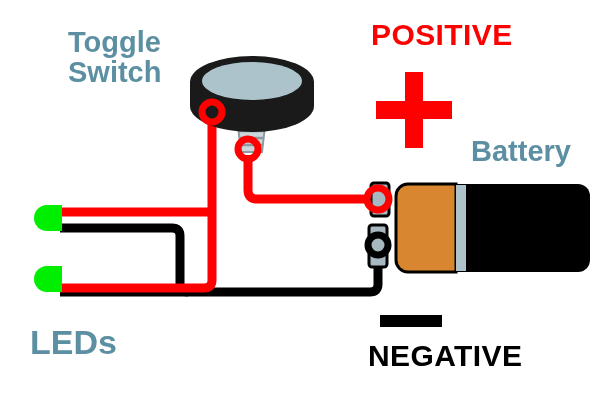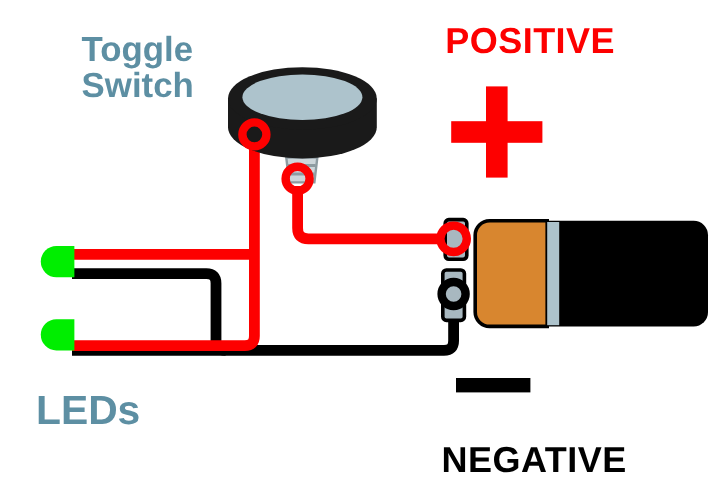--- a/index.html
+++ b/index.html
@@ -6,21 +6,21 @@
   html,body{margin:0;padding:0;background:#ffffff;}
   body{width:600px;height:400px;overflow:hidden;
        font-family:"Liberation Sans", sans-serif;}
   #stage{position:relative;width:600px;height:400px;background:#fff;}
   #stage svg{position:absolute;left:0;top:0;}
   .lbl{position:absolute;white-space:pre;line-height:1.02;}
   #toggle-label{left:68px;top:28px;color:#5d8fa3;font-size:29px;font-weight:bold;}
   #battery-label{left:471px;top:137px;color:#5d8fa3;font-size:29px;font-weight:bold;}
   #leds-label{left:30px;top:325px;color:#5d8fa3;font-size:34px;font-weight:bold;}
   #positive-label{left:371px;top:20px;color:#fd0000;font-size:30px;font-weight:bold;letter-spacing:.4px;text-align:right;}
-  #negative-label{left:368px;top:341px;color:#000000;font-size:30px;font-weight:bold;letter-spacing:.4px;margin-top:28px;}
+  #negative-label{left:368px;top:341px;color:#000000;font-size:30px;font-weight:bold;letter-spacing:.4px;}
 </style>
 </head>
 <body>
 
 <div id="stage">
 
   <svg width="600" height="400" viewBox="0 0 600 400">
 
     <g>
 
@@ -75,19 +75,20 @@
     <g>
       <rect x="405" y="72" width="18" height="76" fill="#fd0000"></rect>
       <rect x="376" y="101" width="76" height="18" fill="#fd0000"></rect>
     </g>
     <rect x="380" y="315" width="62" height="12" fill="#000000"></rect>
   </svg>
 
   <div class="lbl" id="toggle-label">Toggle
 Switch</div>
 
+  <div class="lbl" id="battery-label">Battery</div>
 
   <div class="lbl" id="leds-label">LEDs</div>
 
   <div class="lbl" id="positive-label">POSITIVE</div>
 
   <div class="lbl" id="negative-label">NEGATIVE</div>
 </div>
 
 </body></html>

